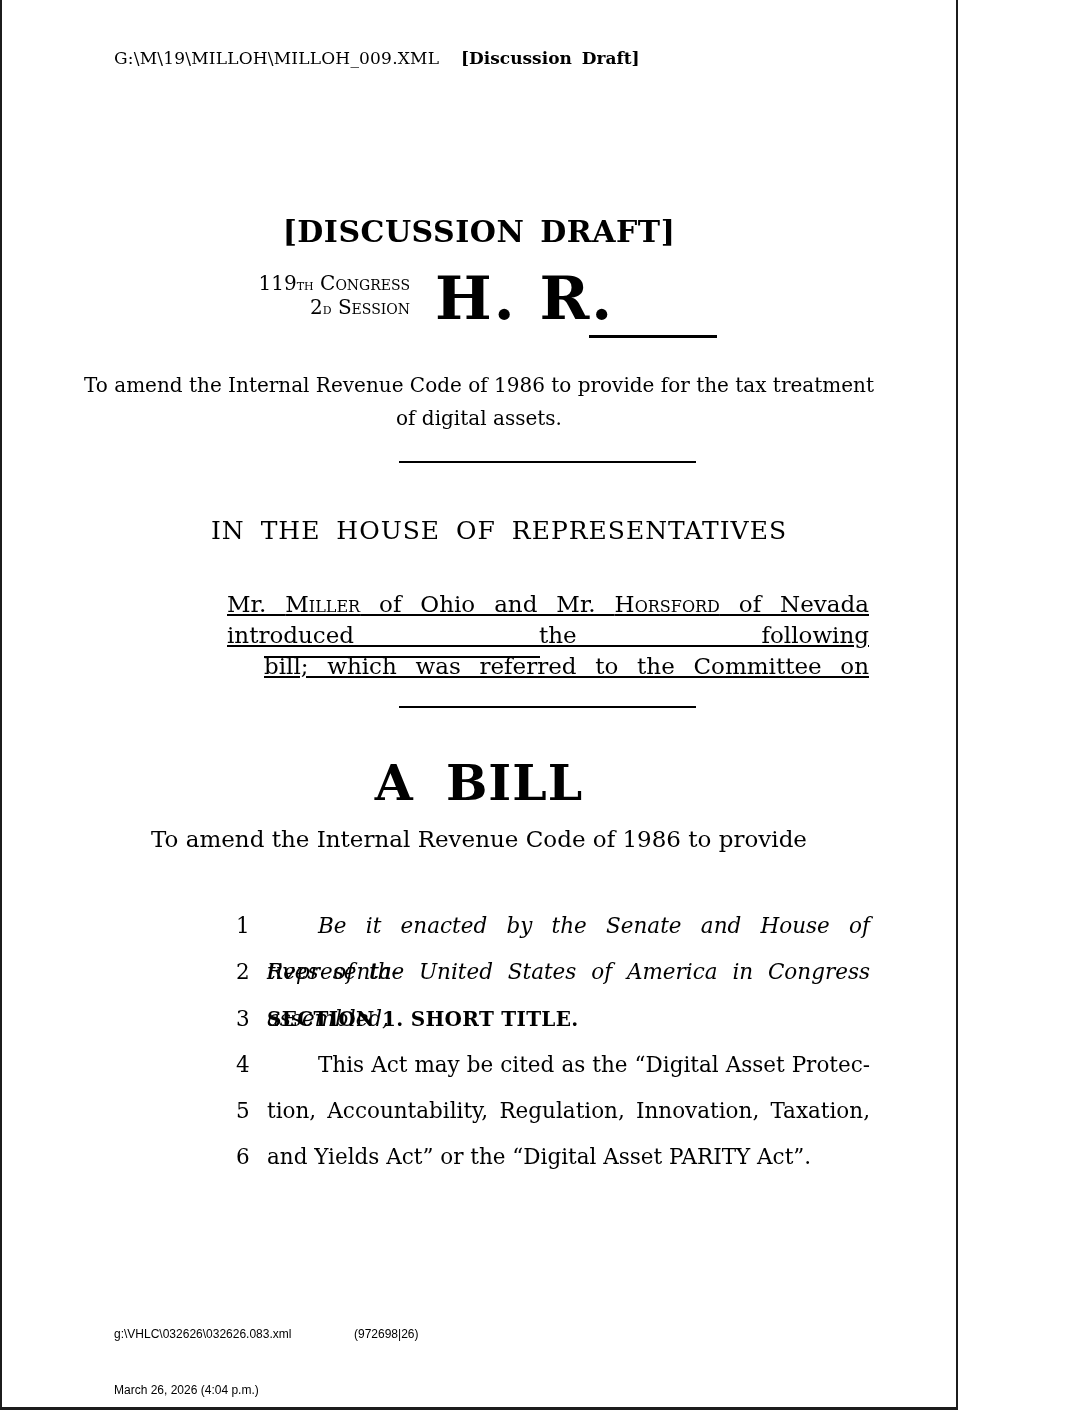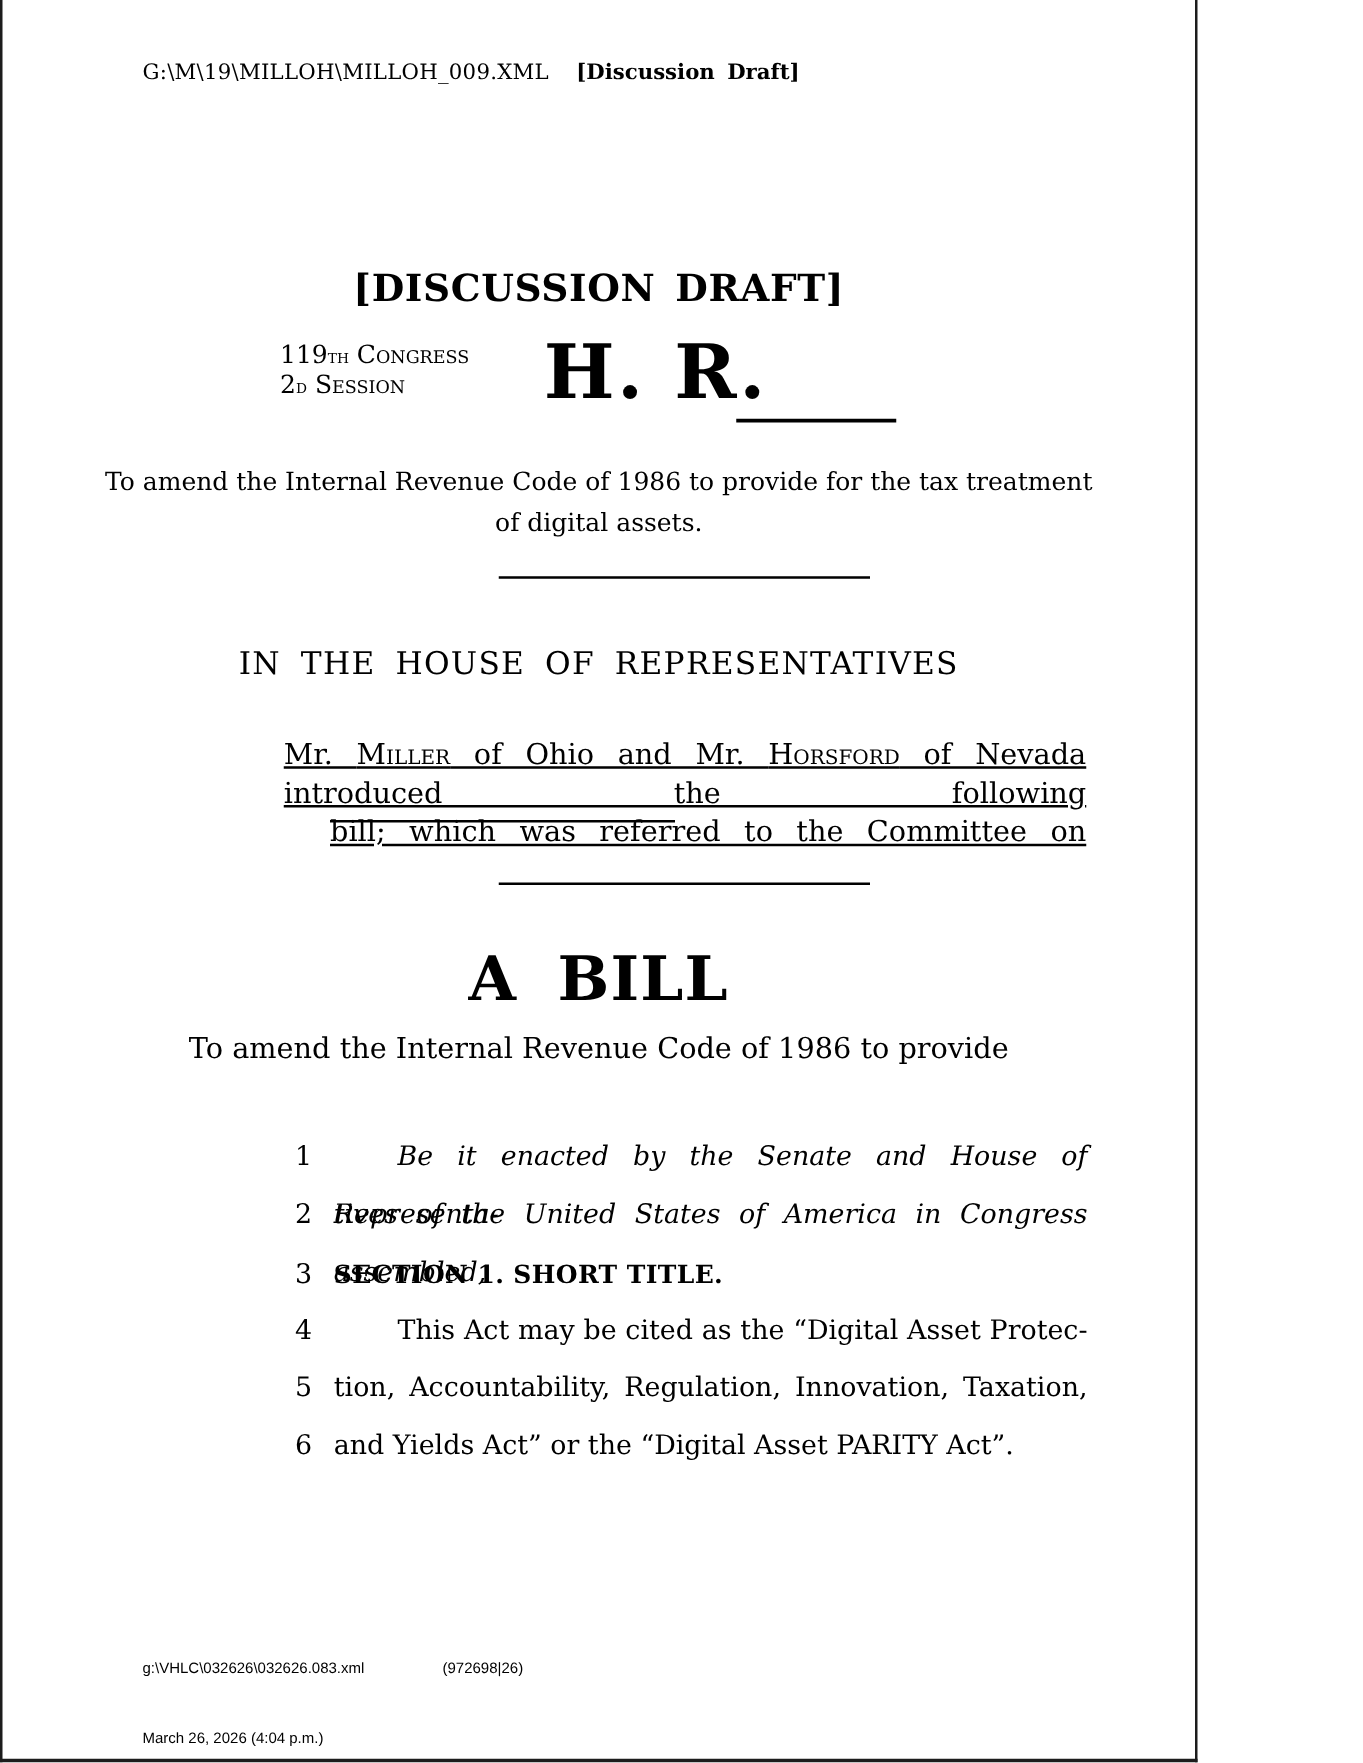--- a/index.html
+++ b/index.html
@@ -28,21 +28,21 @@
 
   
   .banner {
     left: 0; top: 214px; width: 100%;
     text-align: center;
     font-size: 30px; font-weight: bold;
     letter-spacing: 0.5px; word-spacing: 5px;
   }
 
   
-  .congress-block { left: 222px; top: 272px; width: 186px; text-align: left; line-height: 22px; }
+  .congress-block { left: 222px; top: 272px; width: 186px; text-align: right; line-height: 22px; }
   .congress-line { font-size: 20px; white-space: nowrap; }
   .sc { font-variant: small-caps; }
   .ord { font-variant: small-caps; font-size: 15px; }
   .scword { font-variant: small-caps; font-size: 20px; }
 
   .hr-title {
     left: 433px; top: 262px;
     font-size: 60px; font-weight: bold;
     letter-spacing: 2px; line-height: 1.2;
   }
@@ -51,21 +51,21 @@
   
   .amend-top { left: 0; top: 369px; width: 100%; text-align: center; font-size: 20px; line-height: 33px; }
 
   .rule { border-top: 2px solid #000; height: 0; }
   .rule1 { left: 397px; top: 461px; width: 297px; }
   .rule2 { left: 397px; top: 706px; width: 297px; }
 
   .chamber {
     left: 0; top: 516px; width: 100%;
     text-align: center;
-    font-size: 25px; letter-spacing: 1px; word-spacing: 7px;
+    font-size: 25px; letter-spacing: 1px; word-spacing: 7px; padding-left: 20px;
   }
 
   
   .sponsors { left: 225px; top: 589px; width: 642px; font-size: 23px; line-height: 31px; text-decoration: underline; }
   .sp-line1 { text-align: justify; text-align-last: justify; }
   .sp-line2 { margin-left: 37px; width: 605px; text-align: justify; text-align-last: justify; }
   .committee-blank { left: 262px; top: 634px; width: 276px; height: 22px; border-bottom: 2px solid #000; }
 
   .a-bill {
     left: 0; top: 754px; width: 100%;

